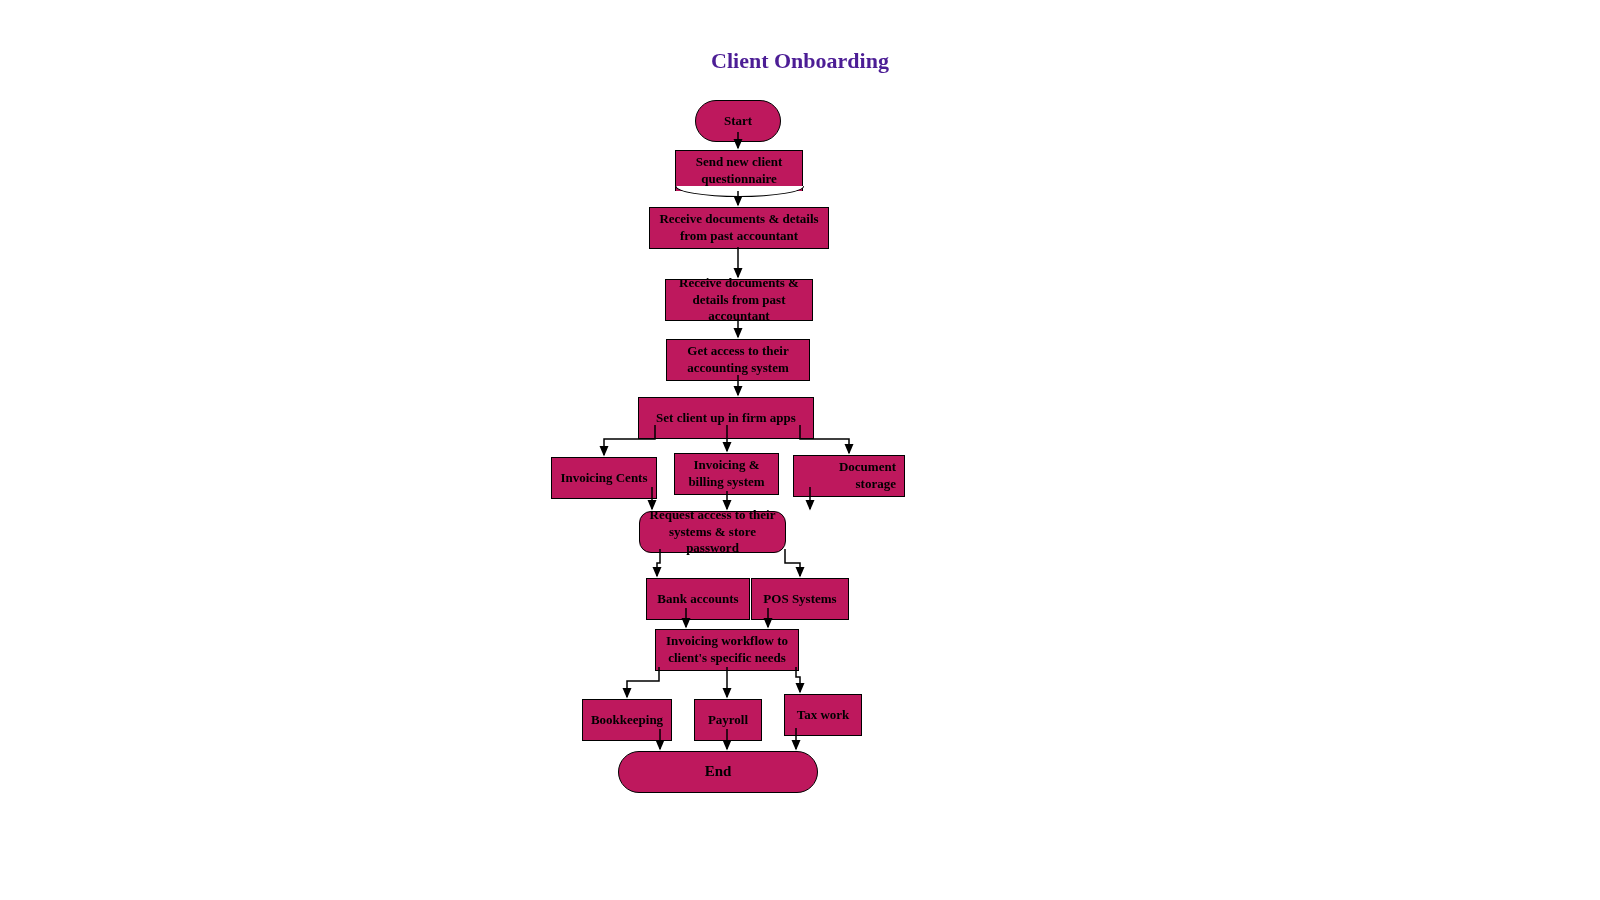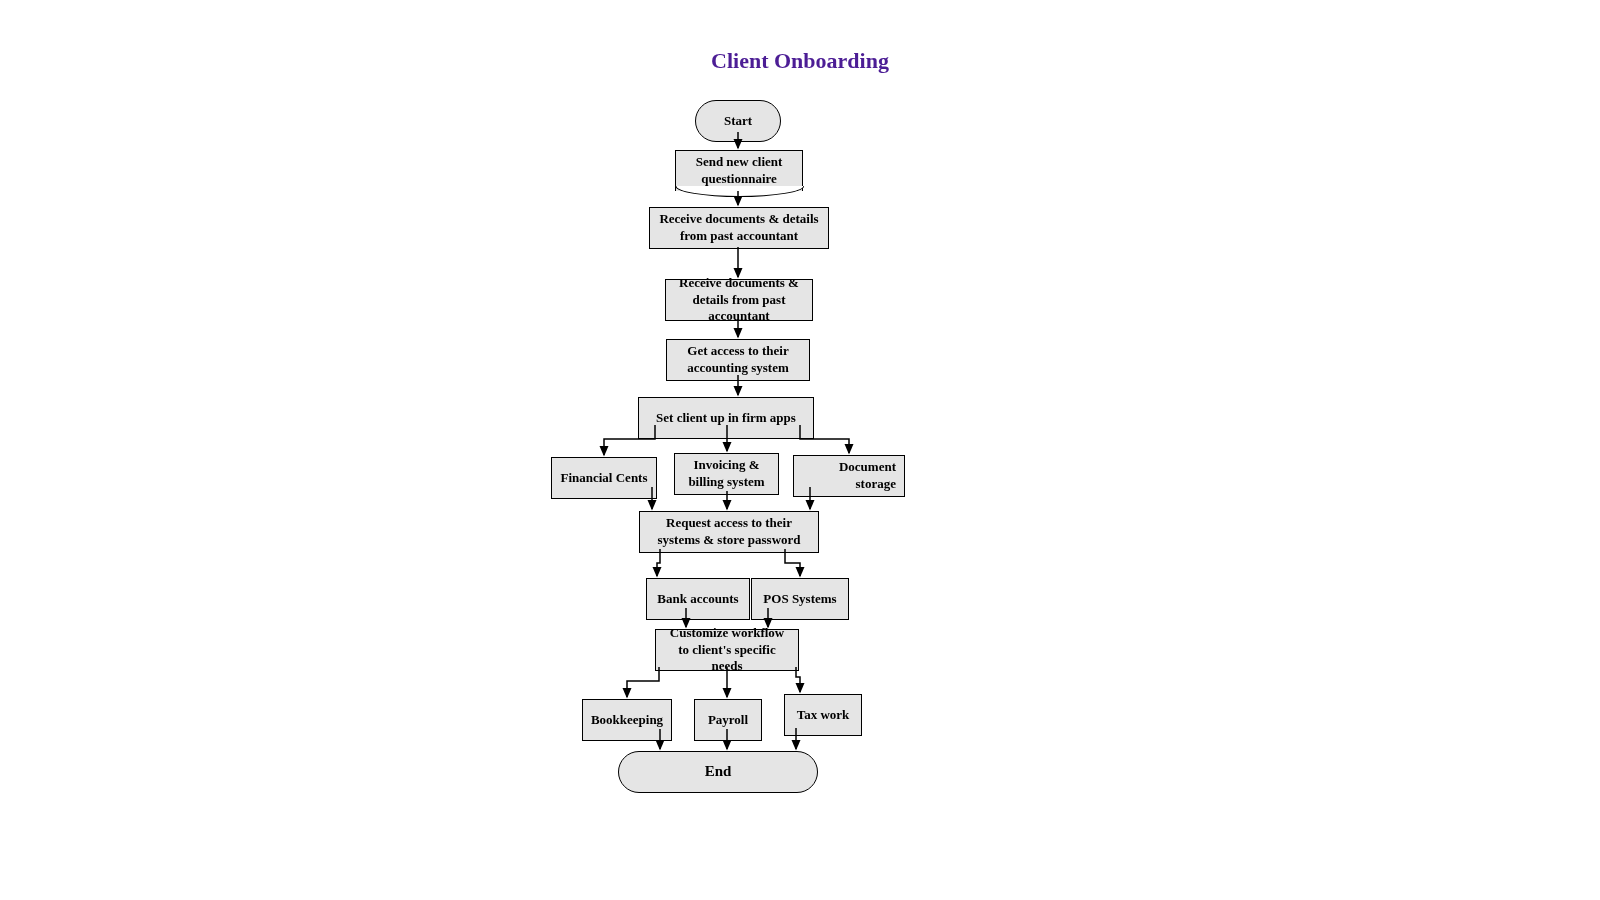--- a/index.html
+++ b/index.html
@@ -23,21 +23,21 @@
     .diagram {
       position: absolute;
       top: 95px;
       left: 0;
       width: 100%;
       height: 800px;
     }
     .node {
       position: absolute;
       border: 1.5px solid #000;
-      background: #e5e5e5;
+      background: #be185d;
       display: flex;
       align-items: center;
       justify-content: center;
       text-align: center;
       font-size: 13px;
       font-weight: bold;
       line-height: 1.3;
       padding: 20px 8px;
     }
     .terminator {
@@ -81,33 +81,33 @@
   <div class="node doc" style="left:675px; top:55px; width:128px; height:36px;">Send new client questionnaire</div>
 
   <div class="node" style="left:649px; top:112px; width:180px; height:40px;">Receive documents &amp; details from past accountant</div>
 
   <div class="node" style="left:665px; top:184px; width:148px; height:40px;">Receive documents &amp; details from past accountant</div>
 
   <div class="node" style="left:666px; top:244px; width:144px; height:36px;">Get access to their accounting system</div>
 
   <div class="node" style="left:638px; top:302px; width:176px; height:28px;text-align:center;">Set client up in firm apps</div>
 
-  <div class="node" style="left:551px; top:362px; width:106px; height:30px;">Financial Cents</div>
+  <div class="node" style="left:551px; top:362px; width:106px; height:30px;">Invoicing Cents</div>
 
   <div class="node" style="left:674px; top:358px; width:105px; height:25px;">Invoicing &amp; billing system</div>
 
   <div class="node" style="left:793px; top:360px; width:112px; height:32px;text-align:right;">Document storage</div>
 
-  <div class="node" style="left:639px; top:416px; width:180px; height:38px;">Request access to their systems &amp; store password</div>
+  <div class="node" style="left:639px; top:416px; width:147px; height:38px;border-radius:12px;">Request access to their systems &amp; store password</div>
 
   <div class="node" style="left:605px; top:483px; width:104px; height:30px;margin-left:41px;">Bank accounts</div>
 
   <div class="node" style="left:751px; top:483px; width:98px; height:30px;">POS Systems</div>
 
-  <div class="node" style="left:655px; top:534px; width:144px; height:38px;">Customize workflow to client's specific needs</div>
+  <div class="node" style="left:655px; top:534px; width:144px; height:38px;">Invoicing workflow to client's specific needs</div>
 
   <div class="node" style="left:582px; top:604px; width:90px; height:30px;">Bookkeeping</div>
 
   <div class="node" style="left:694px; top:604px; width:68px; height:30px;">Payroll</div>
 
   <div class="node" style="left:784px; top:599px; width:78px; height:34px;">Tax work</div>
 
   <div class="node terminator" style="left:618px; top:656px; width:200px; height:26px; font-size:15px;text-align:right;">End</div>
 
   <svg class="arrows">

